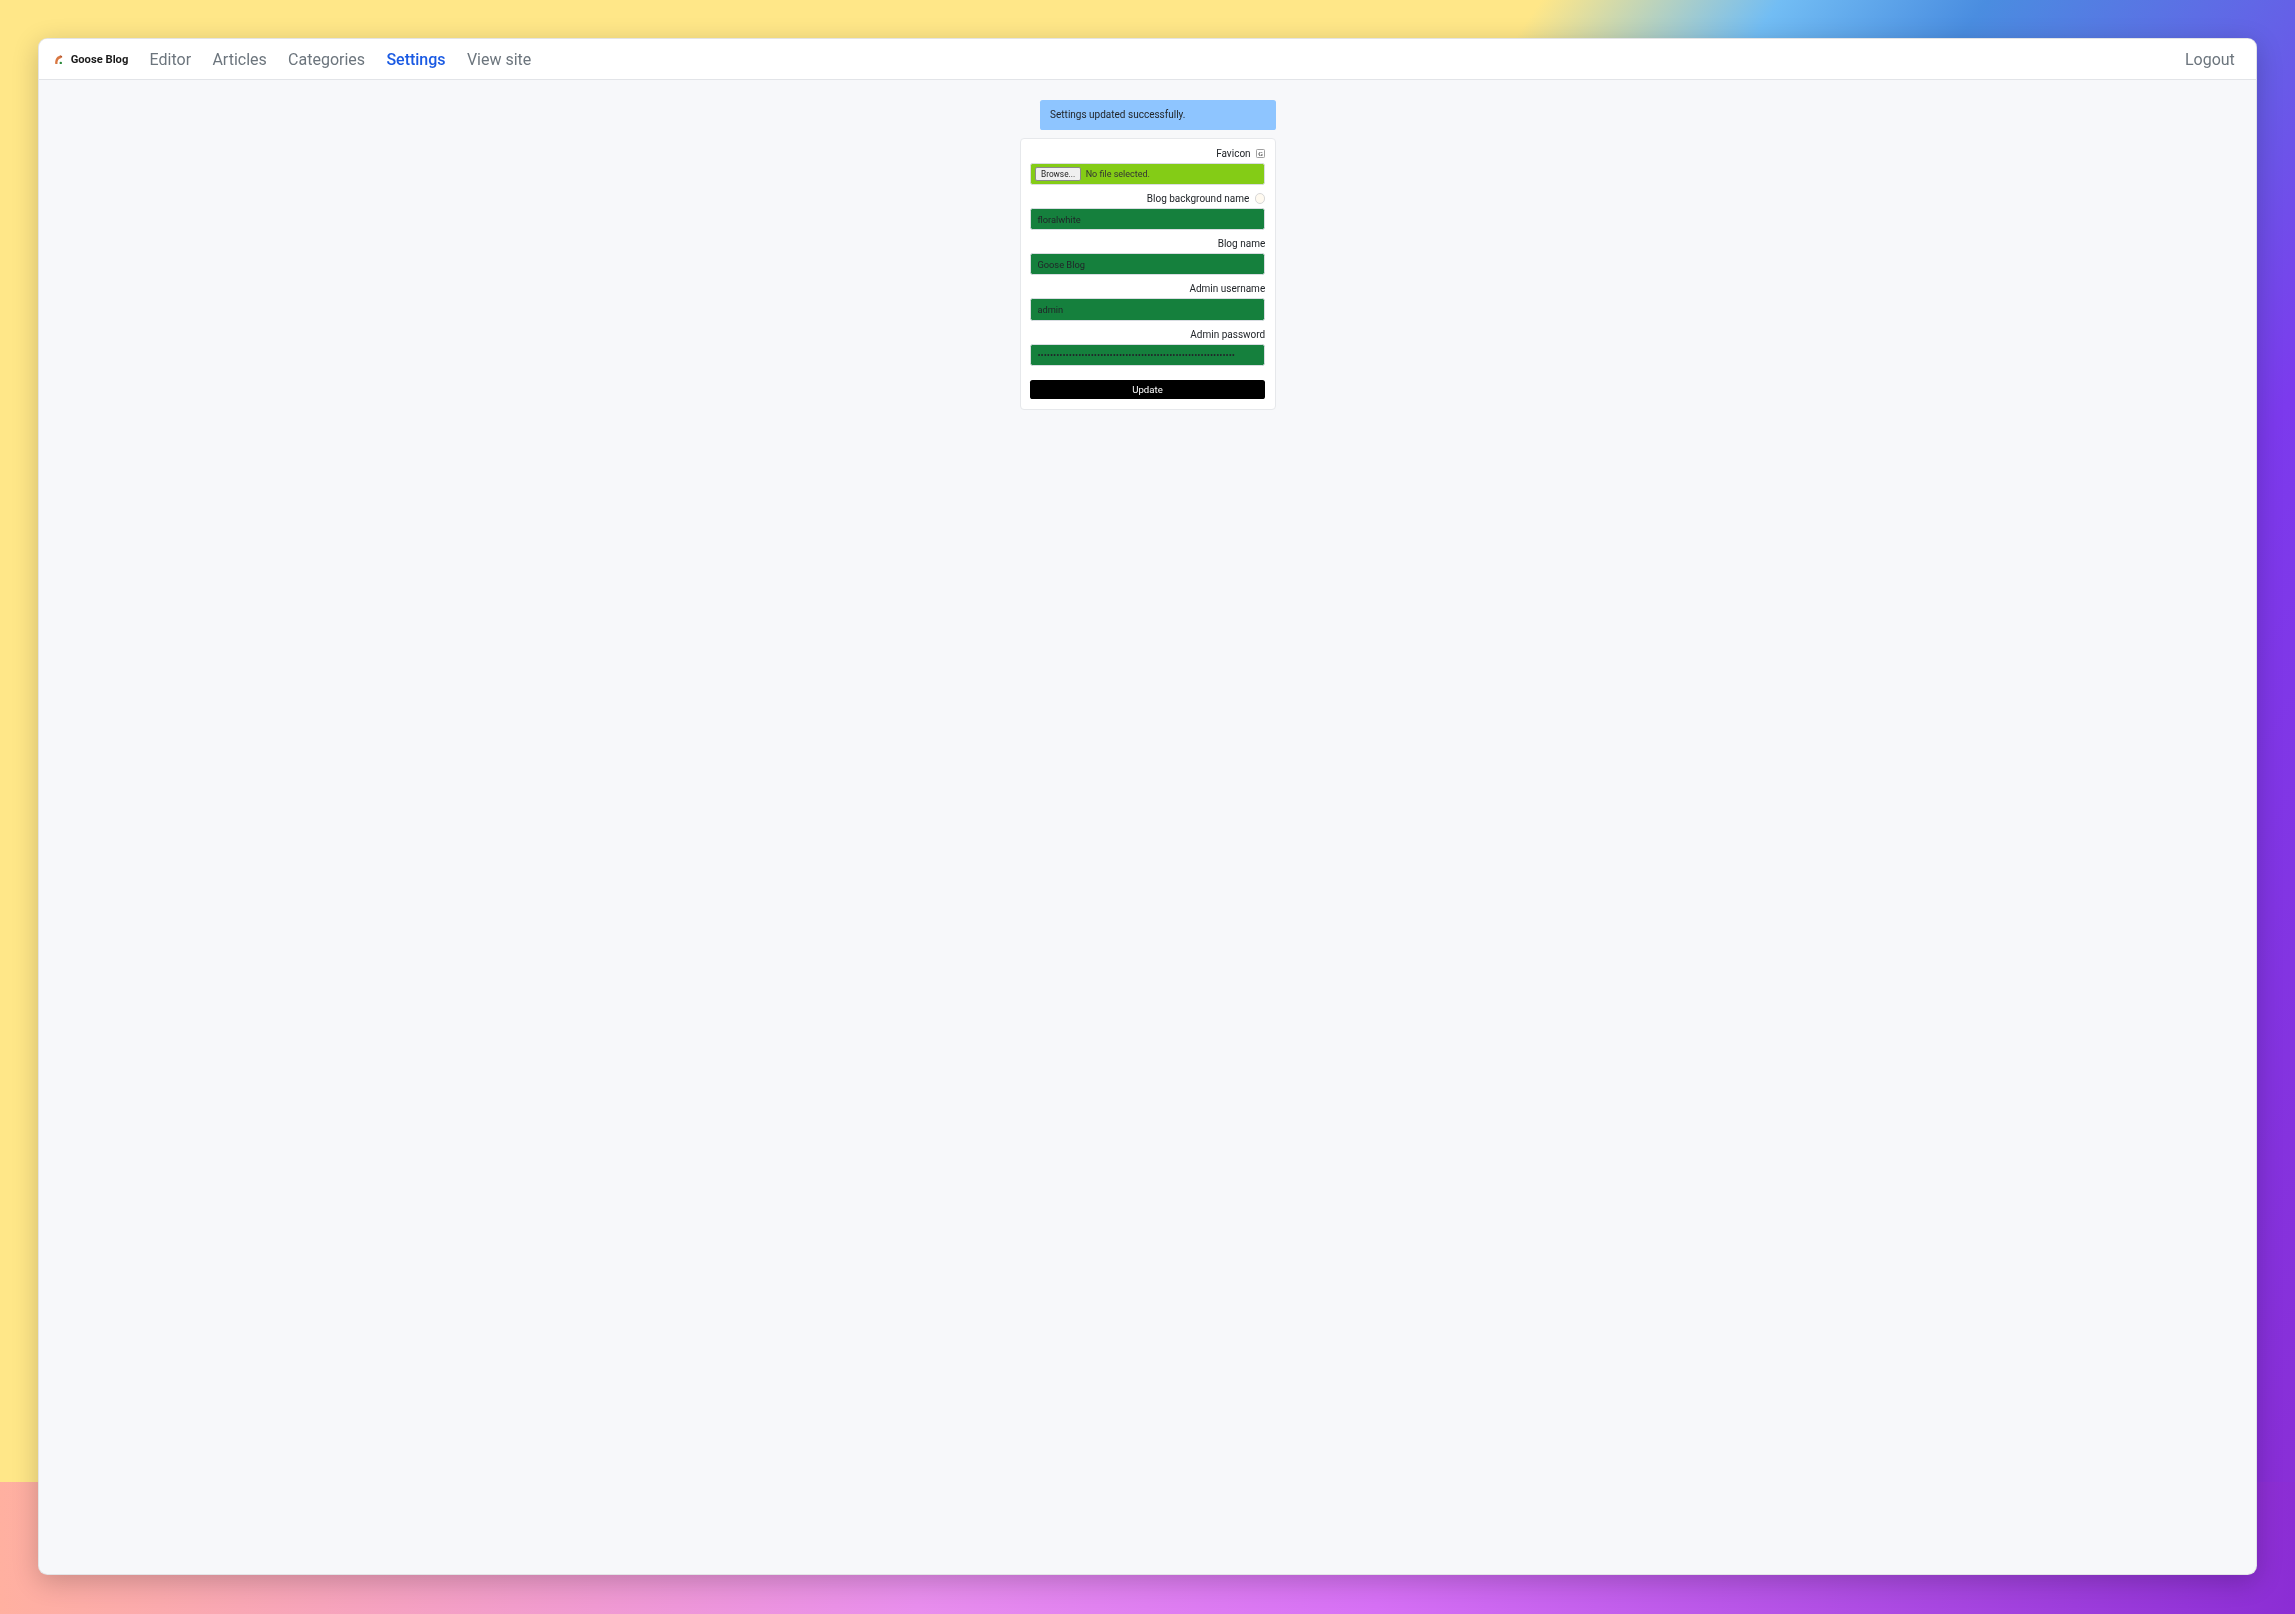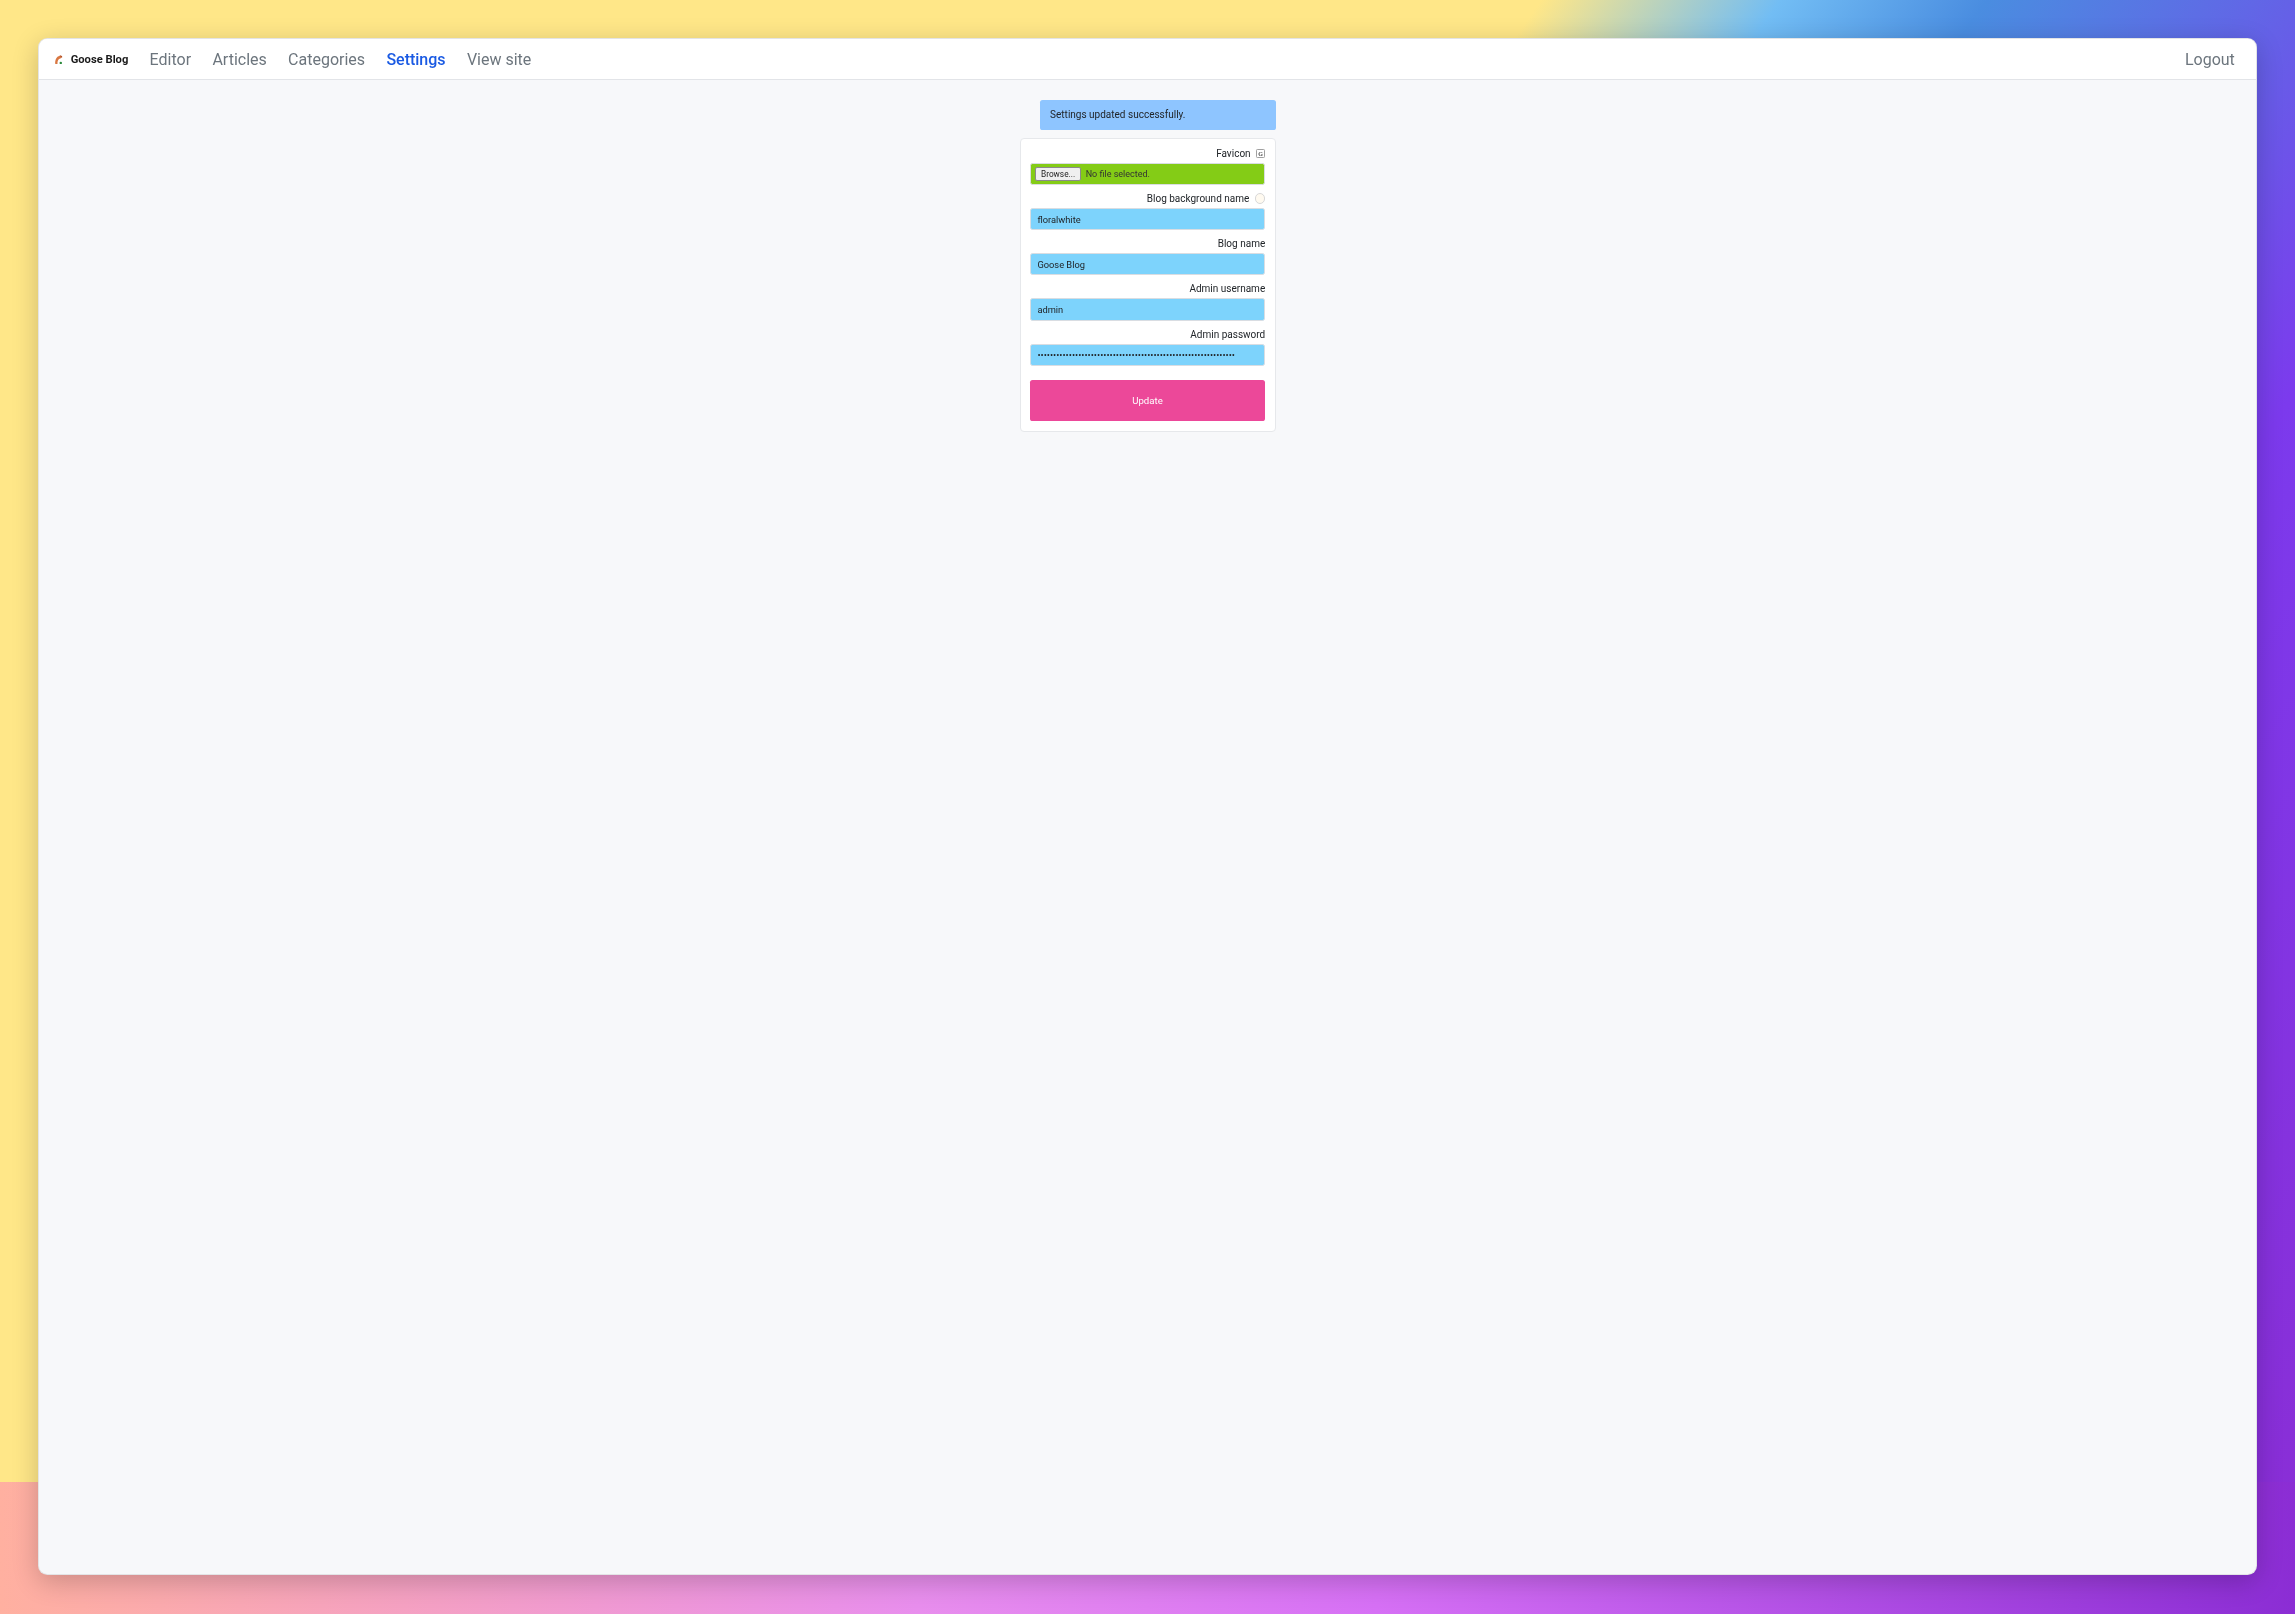--- a/index.html
+++ b/index.html
@@ -143,21 +143,21 @@
       font-family: Georgia, serif;
       border-radius: 1.3px;
     }
     .form-control {
       width: 100%;
       padding: 4.6px 6.6px;
       border: 0.7px solid #d9dde2;
       border-radius: 2.6px;
       font-size: 9.3px;
       color: #212529;
-      background: #7dd3fc;
+      background: #15803d;
       font-family: inherit;
     }
     .file-wrap {
       border: 0.7px solid #d9dde2;
       border-radius: 2.6px;
       padding: 3.3px 4.6px;
       display: flex;
       align-items: center;
       gap: 5px;
       font-size: 9px;
@@ -172,25 +172,25 @@
       font-family: inherit;
       cursor: pointer;
       color: #222;
     }
     .file-status {
       color: #333;
       font-size: 9px;
     }
     .btn-primary {
       width: 100%;
-      background: #ec4899;
+      background: #000000;
       color: #ffffff;
       border: none;
       border-radius: 2.6px;
-      padding: 15px 8px;
+      padding: 4px 8px;
       font-size: 9.6px;
       cursor: pointer;
       font-family: inherit;
     }
   </style>
 </head>
 <body>
 
 <div class="window">
   <nav class="navbar">

